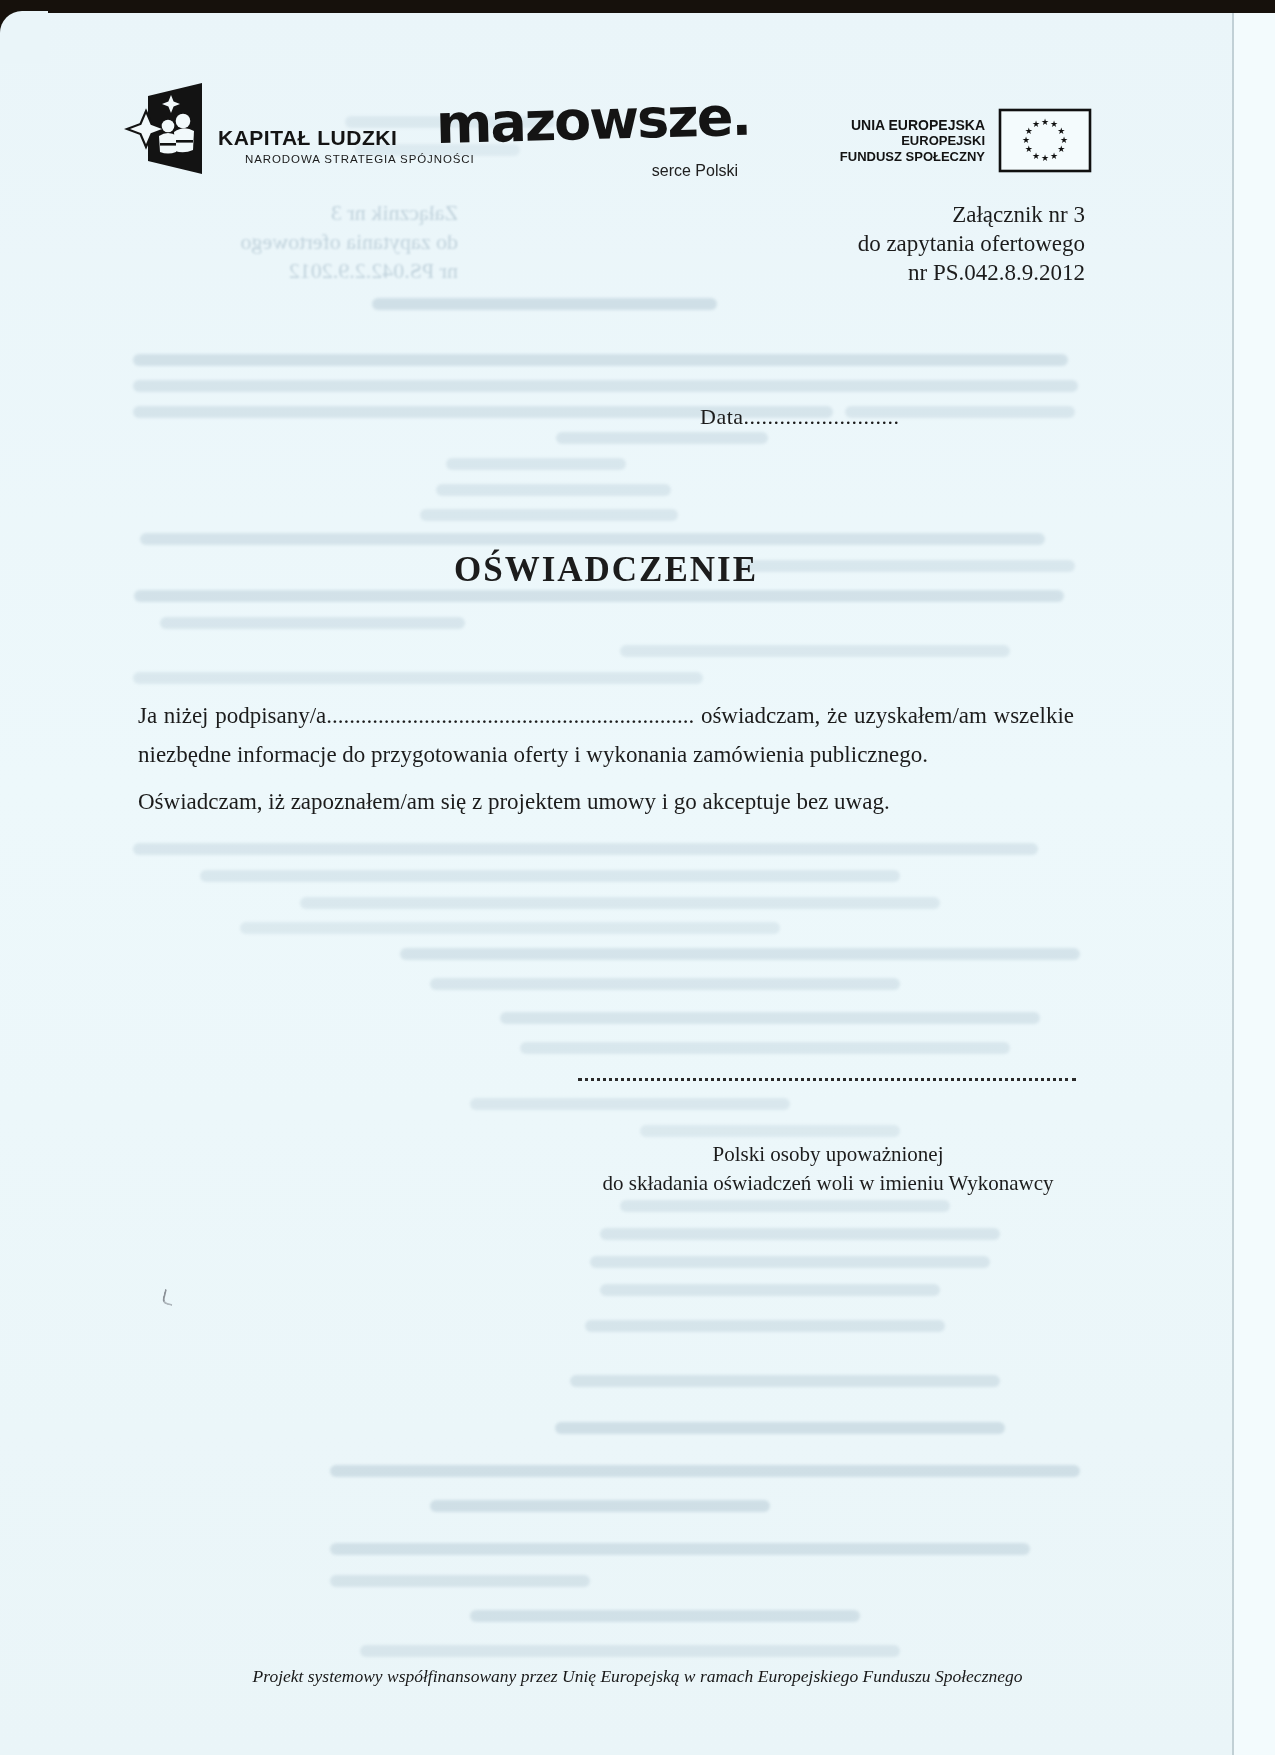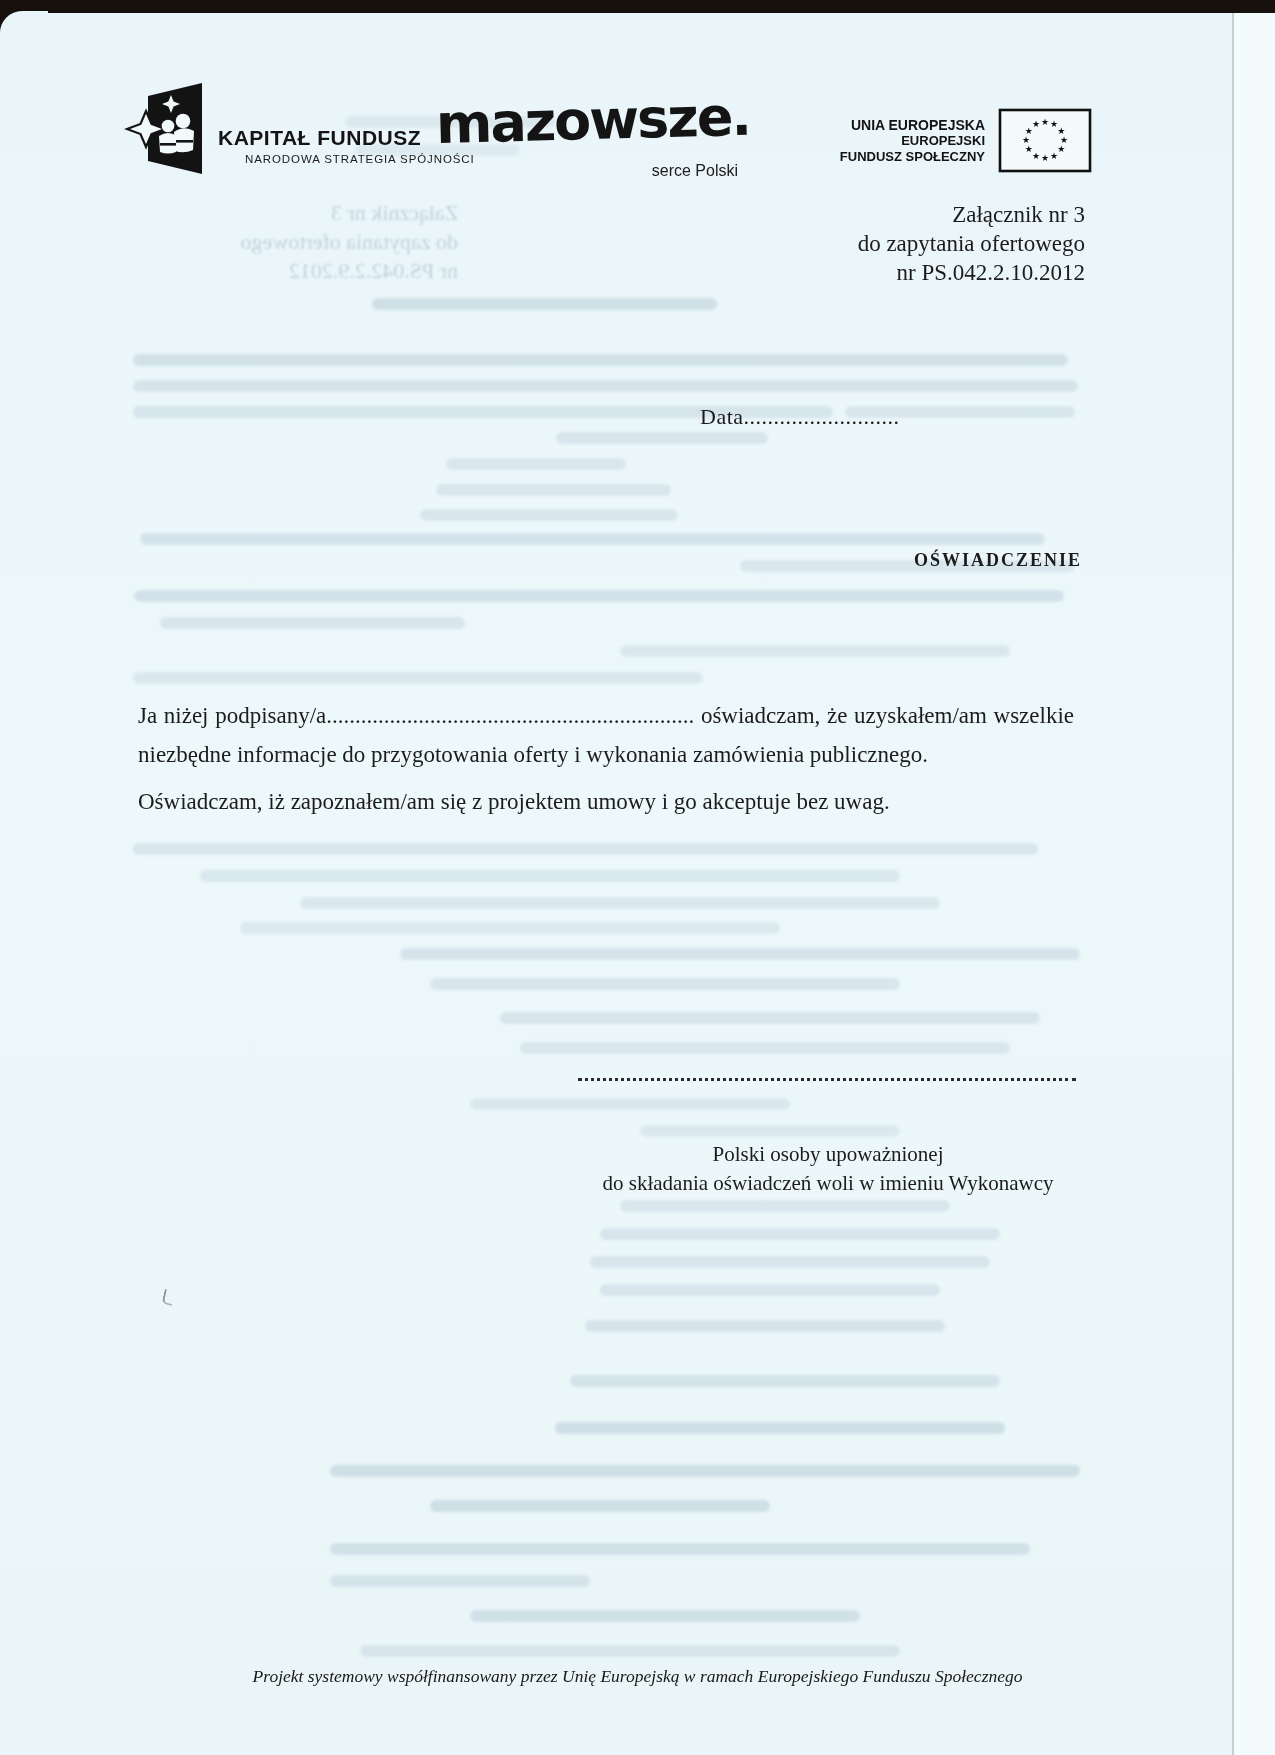--- a/index.html
+++ b/index.html
@@ -46,22 +46,22 @@
   .eu-l1{font-size:14px;font-weight:bold;}
   .eu-l2,.eu-l3{font-size:13px;font-weight:bold;}
   .eu-flag{position:absolute;left:998px;top:108px;width:94px;height:65px;}
   
   .attachment{
     position:absolute;left:700px;top:200px;width:385px;text-align:right;
     font-size:23px;line-height:29px;
   }
   .date-line{position:absolute;left:700px;top:404px;font-size:22px;letter-spacing:.5px;}
   .doc-title{
-    position:absolute;left:130px;top:550px;width:952px;text-align:right;
-    font-size:18px;font-weight:bold;letter-spacing:2px;
+    position:absolute;left:130px;top:550px;width:952px;text-align:center;
+    font-size:35px;font-weight:bold;letter-spacing:2px;
   }
   .declaration{position:absolute;left:130px;top:688px;width:952px;font-size:23px;line-height:39px;}
   .declaration p{margin:8px;text-align:justify;}
   .sig-dots{position:absolute;left:578px;top:1062px;width:498px;height:16px;border-bottom:3.5px dotted #2a2a2a;}
   .sig-caption{
     position:absolute;left:520px;top:1140px;width:616px;text-align:center;
     font-size:21px;line-height:29px;
   }
   .footer{
     position:absolute;left:140px;top:1666px;width:995px;text-align:center;
@@ -132,21 +132,21 @@
     <path d="M22 31 L27.5 44 L41 49 L27.5 54 L22 67 L16.5 54 L3 49 L16.5 44 Z" fill="#f2f9fb" stroke="#131313" stroke-width="2.2"></path>
     <path d="M47 15 L49.6 21.4 L56 24 L49.6 26.6 L47 33 L44.4 26.6 L38 24 L44.4 21.4 Z" fill="#f2f9fb"></path>
     <circle cx="44" cy="46" r="6.3" fill="#f2f9fb"></circle>
     <circle cx="59" cy="41" r="7.3" fill="#f2f9fb"></circle>
     <path d="M35 56 q9,-6 18,0 l-1,16 q-8,3 -16,0 Z" fill="#f2f9fb"></path>
     <path d="M50 52 q10,-7 20,-1 l-1,19 q-9,4 -18,1 Z" fill="#f2f9fb"></path>
     <rect x="36" y="63" width="16" height="2.6" fill="#131313"></rect>
     <rect x="52" y="60" width="17" height="2.6" fill="#131313"></rect>
   </svg>
   <div class="kl-text">
-    <div class="kl-title">KAPITAŁ FUNDUSZ</div>
+    <div class="kl-title">KAPITAŁ LUDZKI</div>
     <div class="kl-sub">NARODOWA STRATEGIA SPÓJNOŚCI</div>
   </div>
 
   <div class="maz-logo">
     <div class="maz-word">mazowsze.</div>
     <div class="maz-tag">serce Polski</div>
   </div>
 
   <div class="eu-text">
     <div class="eu-l1">UNIA EUROPEJSKA</div>
@@ -167,21 +167,21 @@
         <text x="30.7" y="44">★</text>
       <text x="28" y="35">★</text>
         <text x="30.7" y="26">★</text>
         <text x="38" y="19.4">★</text>
     </g>
   </svg>
 
   <div class="attachment">
     <div>Załącznik nr 3</div>
     <div>do zapytania ofertowego</div>
-    <div>nr PS.042.2.10.2012</div>
+    <div>nr PS.042.8.9.2012</div>
   </div>
 
   <div class="date-line">Data..........................</div>
 
   <div class="doc-title">OŚWIADCZENIE</div>
 
   <div class="declaration">
     <p>Ja niżej podpisany/a................................................................ oświadczam, że uzyskałem/am wszelkie niezbędne informacje do przygotowania oferty i wykonania zamówienia publicznego.</p>
     <p>Oświadczam, iż zapoznałem/am się z projektem umowy i go akceptuje bez uwag.</p>
   </div>

